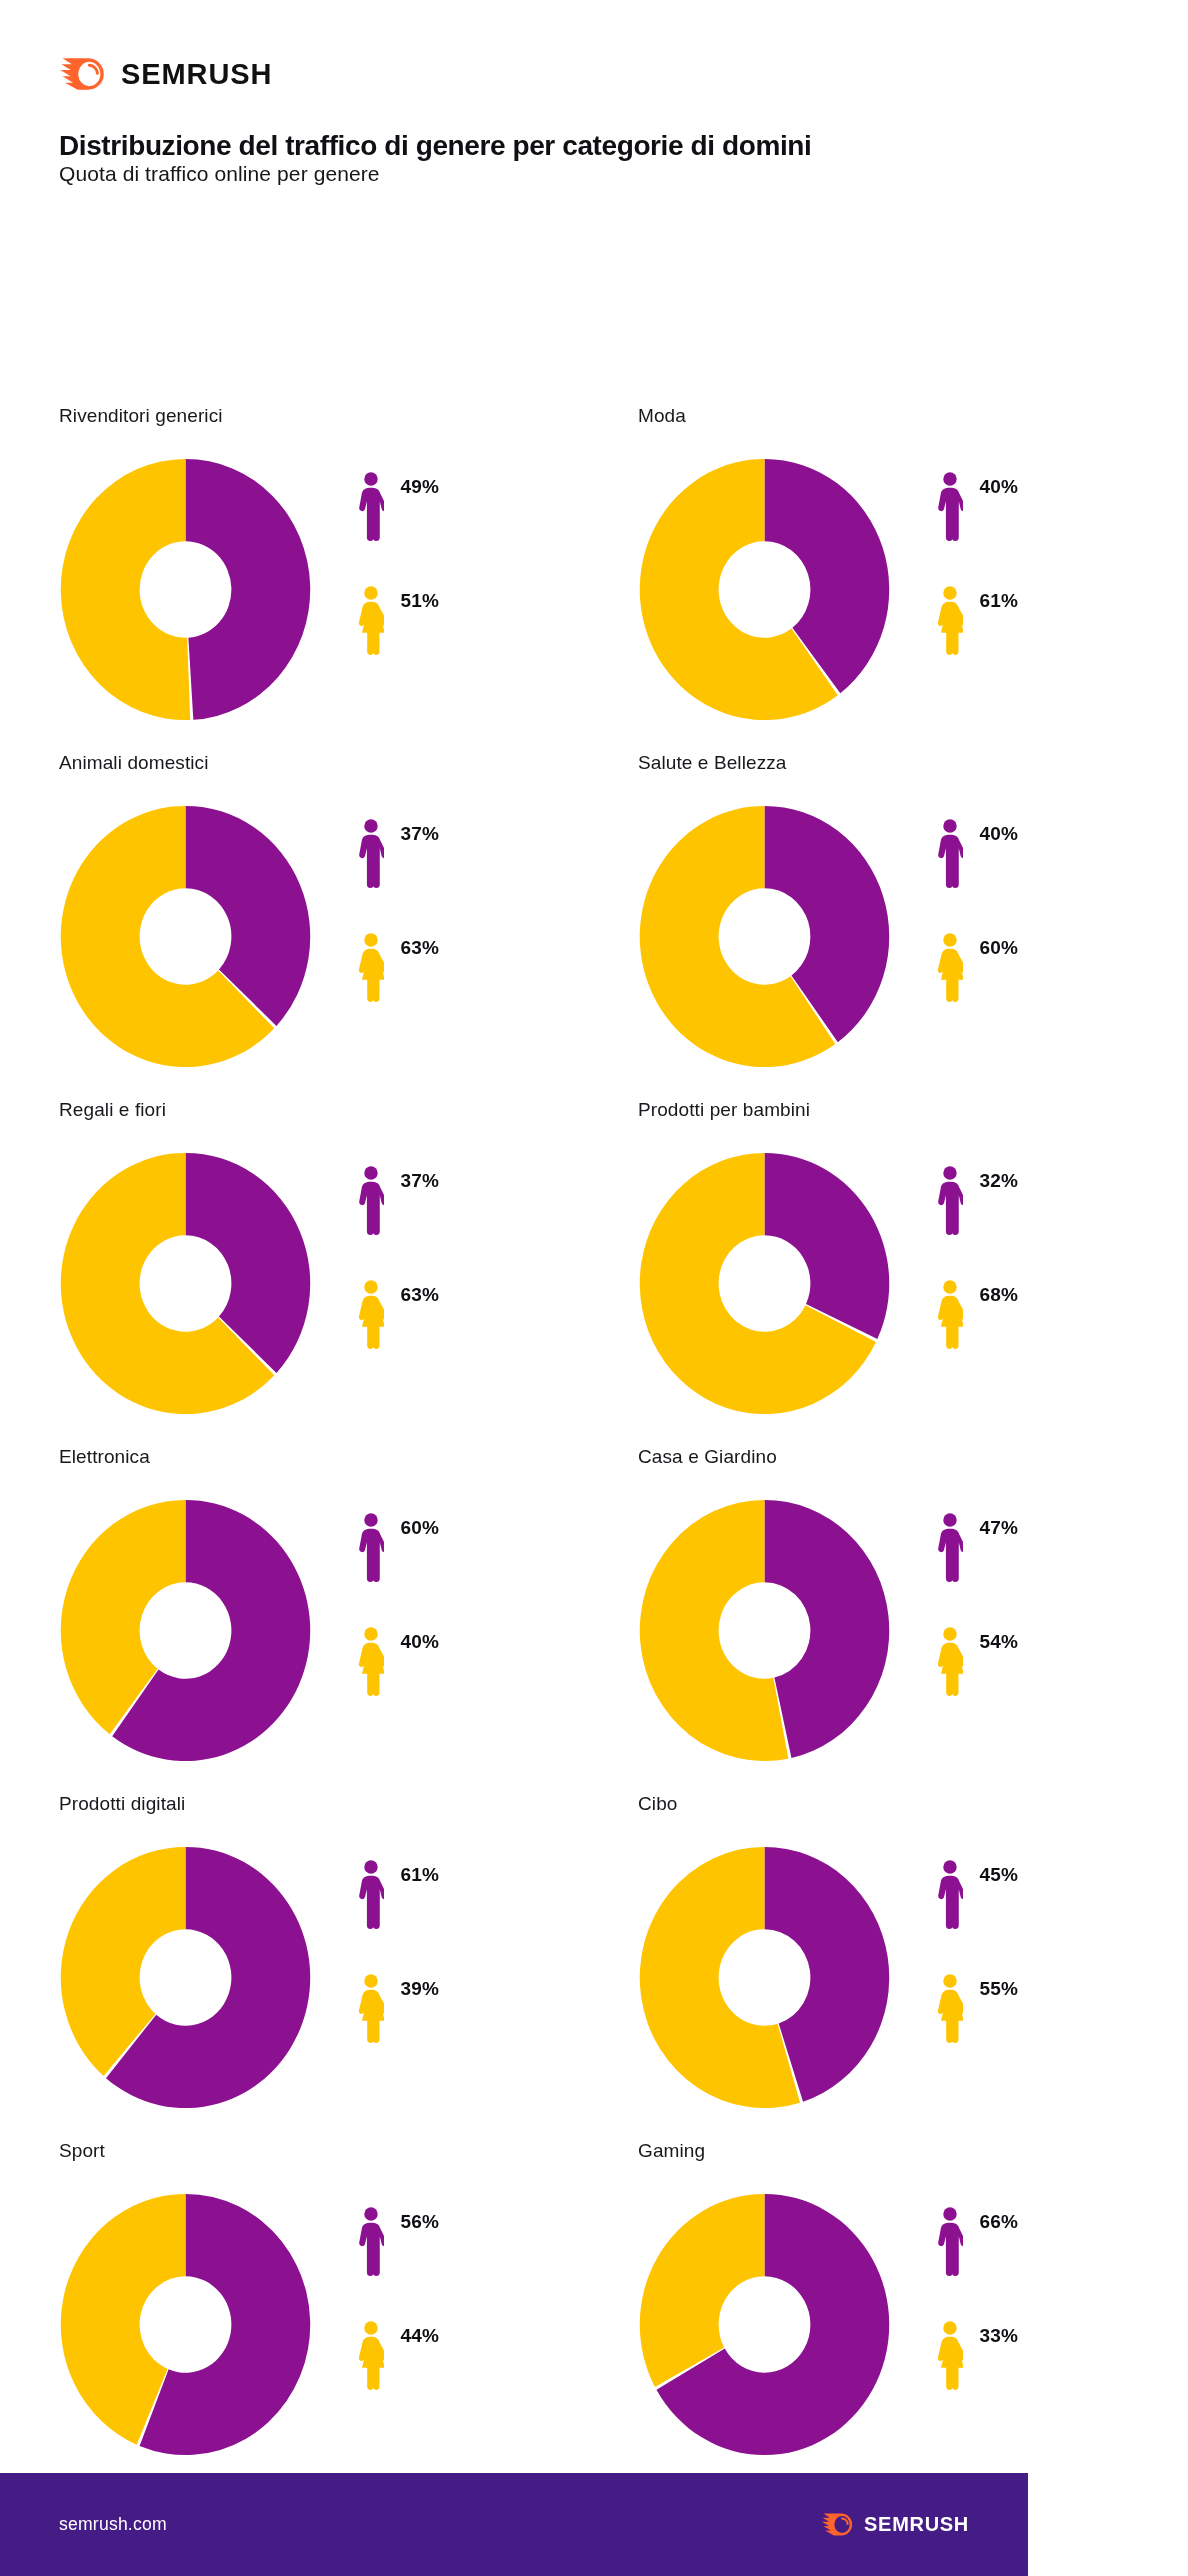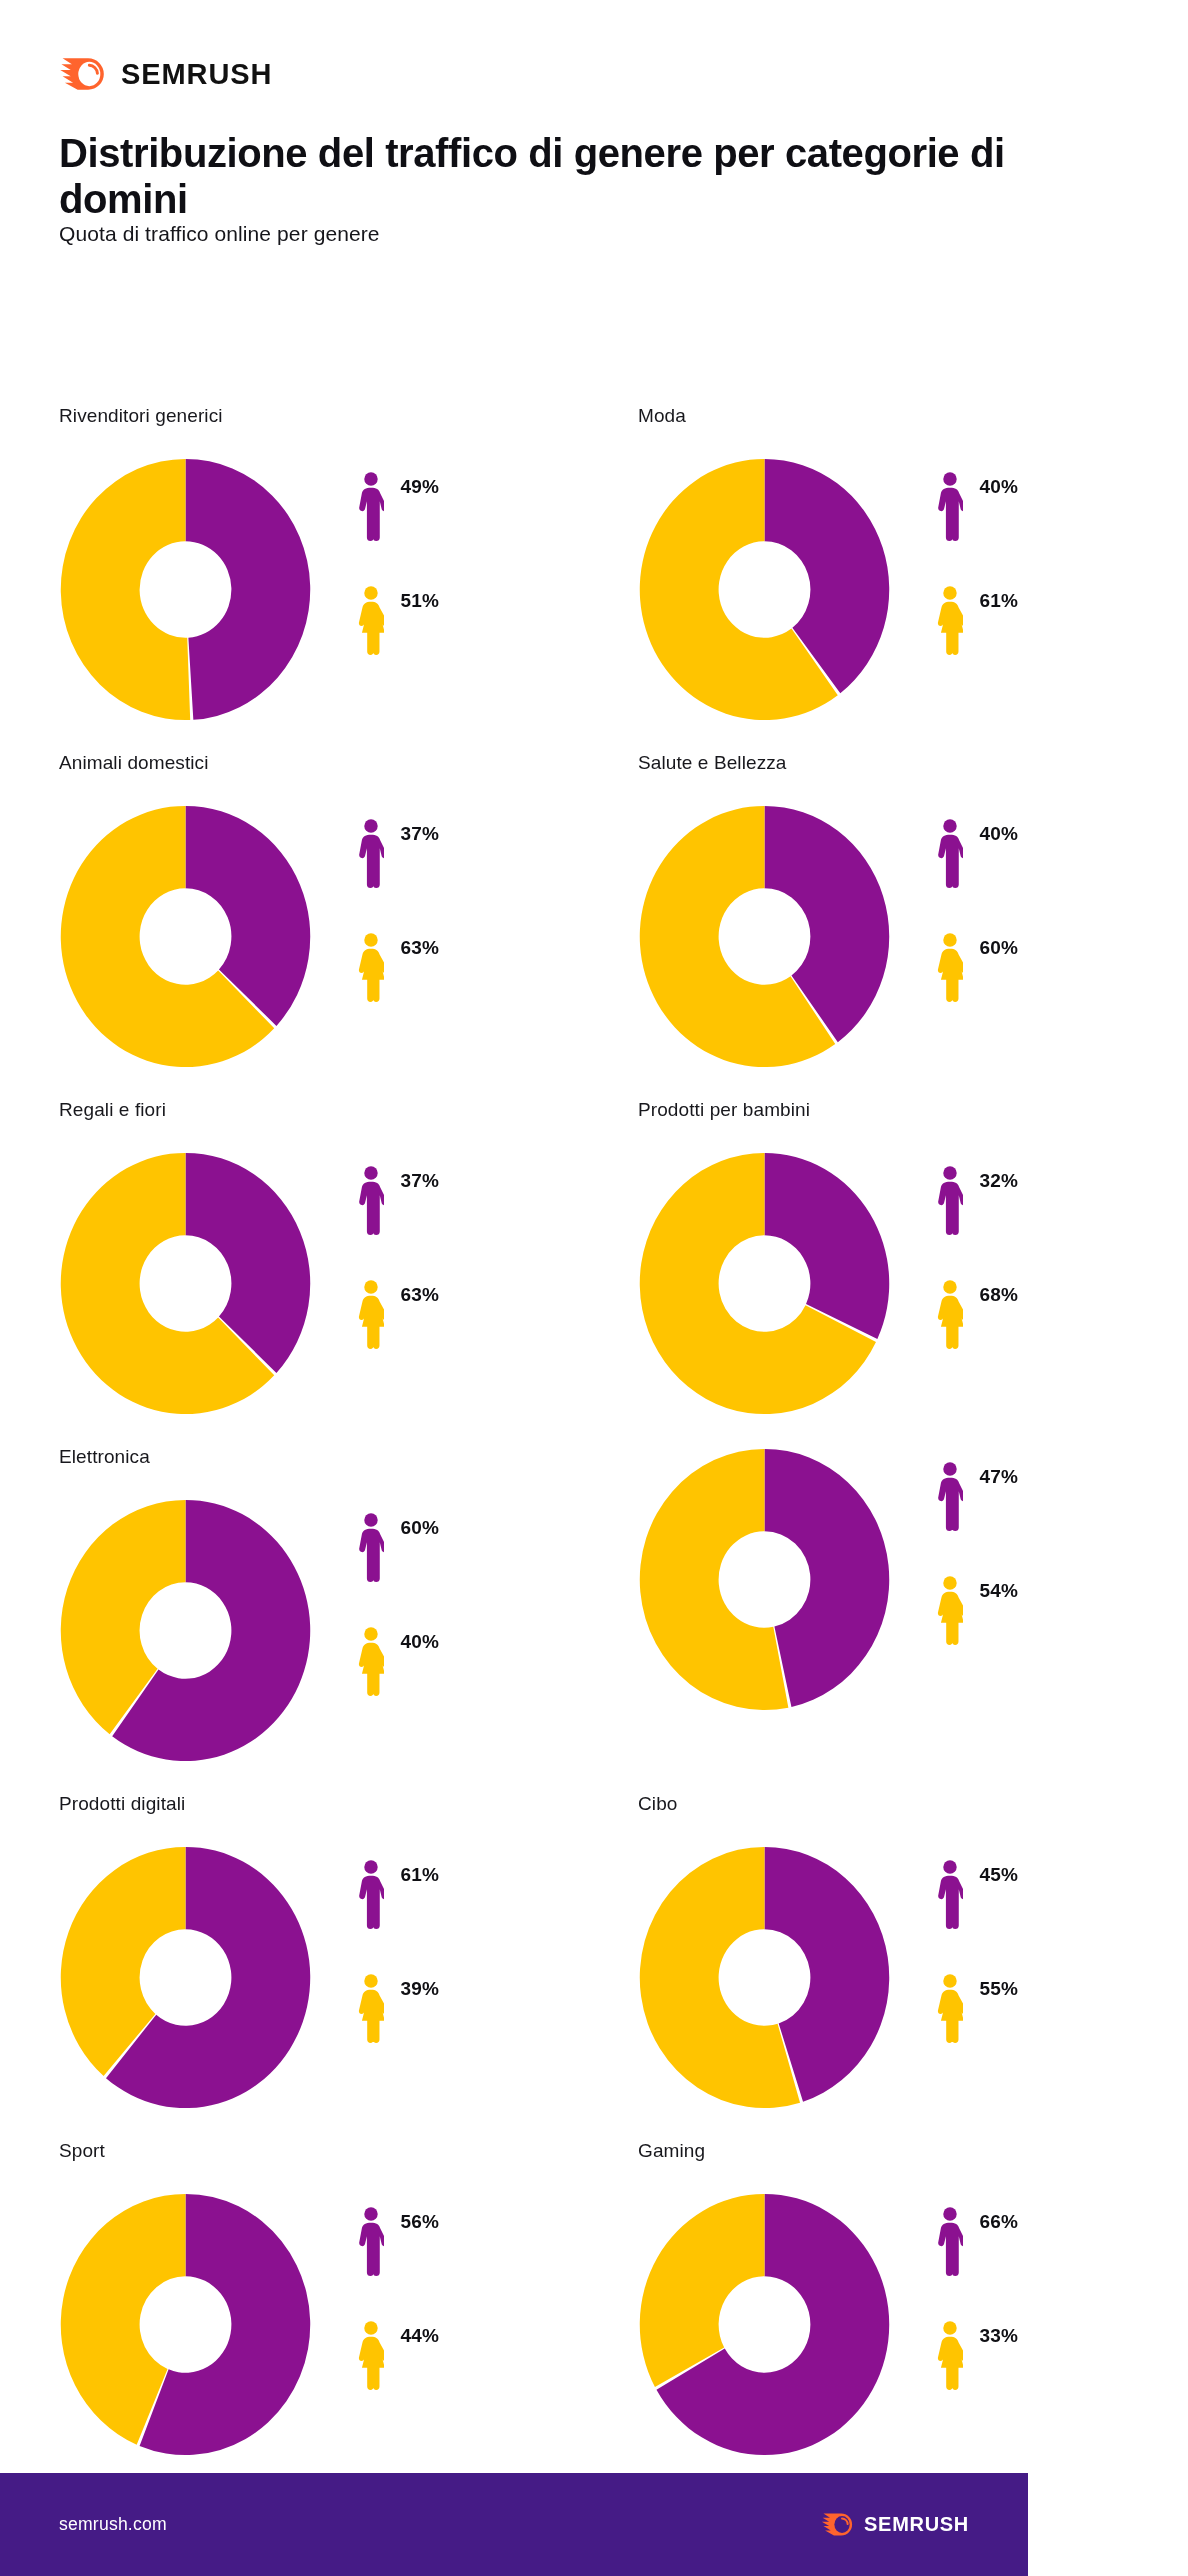--- a/index.html
+++ b/index.html
@@ -15,21 +15,21 @@
   .logo { display: flex; align-items: center; gap: 13px; }
   .logo-mark { width: 49px; height: 36px; flex: 0 0 auto; }
   .logo-word {
     font-size: 29px; font-weight: 700; letter-spacing: 0.9px;
     color: #111111; line-height: 1; white-space: nowrap;
   }
 
   
   .titleblock { padding: 26.5px 0 0 59px; }
   .page-title {
-    font-size: 40px; font-weight: 700; color: #0f0f14;
+    font-size: 28px; font-weight: 700; color: #0f0f14;
     line-height: 1.16; letter-spacing: -0.4px; max-width: 953px;
   }
   .page-subtitle {
     font-size: 21px; font-weight: 400;
     color: #16161b; letter-spacing: 0.1px;
   }
 
   
   .grid {
     position: absolute; left: 59px; top: 406px;
@@ -284,20 +284,21 @@
            <span class="gender-icon"><svg viewBox="0 0 44 118" width="26" height="69" aria-hidden="true">
     <circle cx="22" cy="12" r="11.5" fill="#FFC400"></circle>
     <path d="M22 27 c-8.5 0-13 3.5-14.5 9.5 L1.5 62 c-.9 3.6 1 6.3 4.3 6.3 2.8 0 4.2-1.8 4.8-4.2 L13.5 52 l-7 28 h9 v32 c0 3.8 2.3 6 5.6 6 3.2 0 5.3-2.2 5.3-6 V80 h-.8 v32 c0 3.8 2.1 6 5.3 6 3.3 0 5.6-2.2 5.6-6 V80 h9 l-7-28 2.9 12.1 c.6 2.4 2 4.2 4.8 4.2 3.3 0 5.2-2.7 4.3-6.3 L36.5 36.5 C35 30.5 30.5 27 22 27 Z" fill="#FFC400"></path>
   </svg></span>
            <span class="legend-val">40%</span>
          </div>
        </div>
      </div>
     </div>
     <div class="cell">
+      <div class="cell-title">Casa e Giardino</div>
      <div class="cell-body">
        <div class="donut-wrap">
          <svg class="donut" viewBox="0 0 430 450" aria-hidden="true">
            <path d="M 215 3 A 212 222 0 0 1 260.79577825901447 441.7584513651208 L 231.84939011416571 305.0639324862158 A 78 82 0 0 0 215 143 Z" fill="#8B1190"></path>
            <path d="M 255.5795224837915 442.8951344866326 A 212 222 0 1 1 214.99999999999997 3 L 214.99999999999997 143 A 78 82 0 1 0 229.9302016685648 305.4837884139814 Z" fill="#FFC400"></path>
          </svg>
        </div>
        <div class="legend">
          <div class="legend-row">
            <span class="gender-icon"><svg viewBox="0 0 44 118" width="26" height="69" aria-hidden="true">

